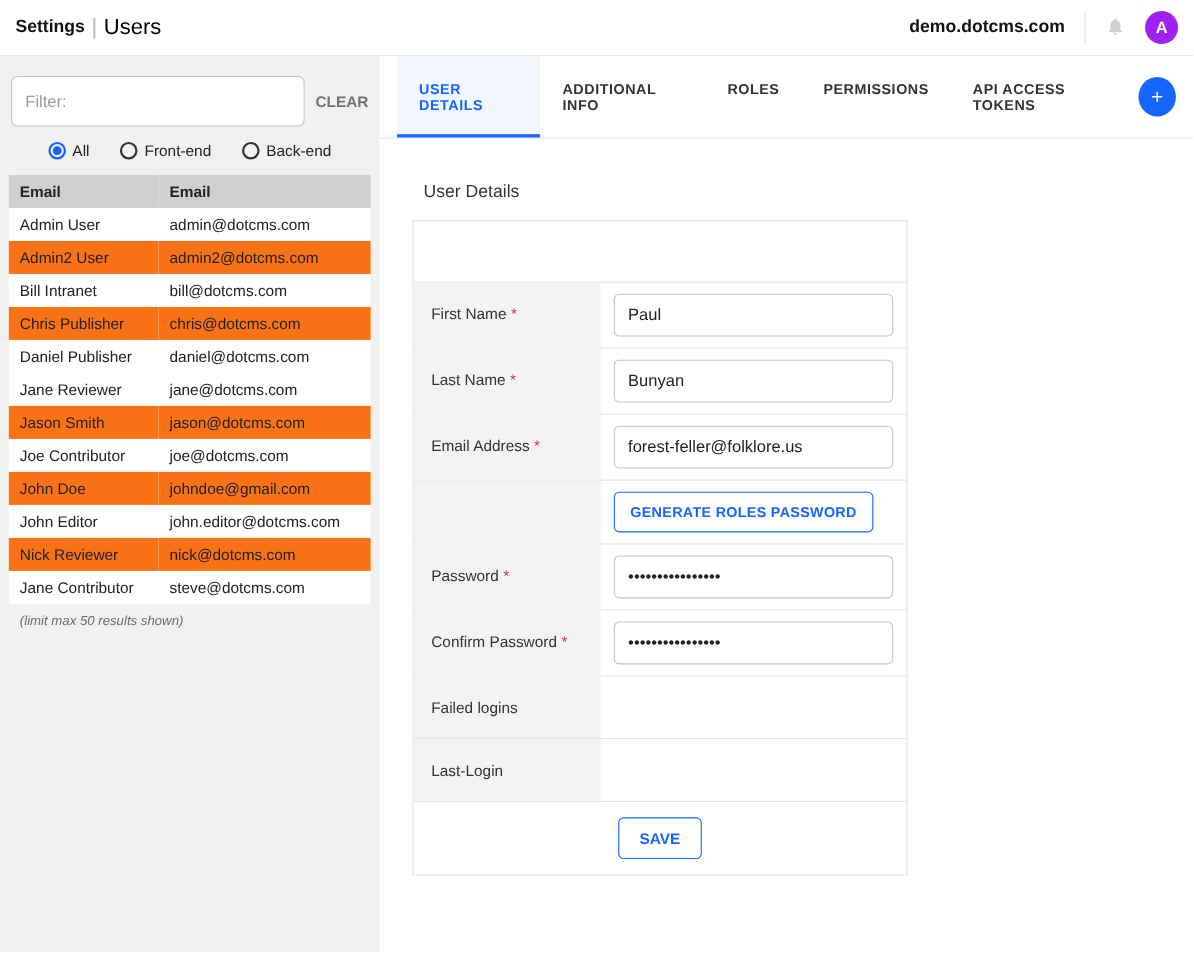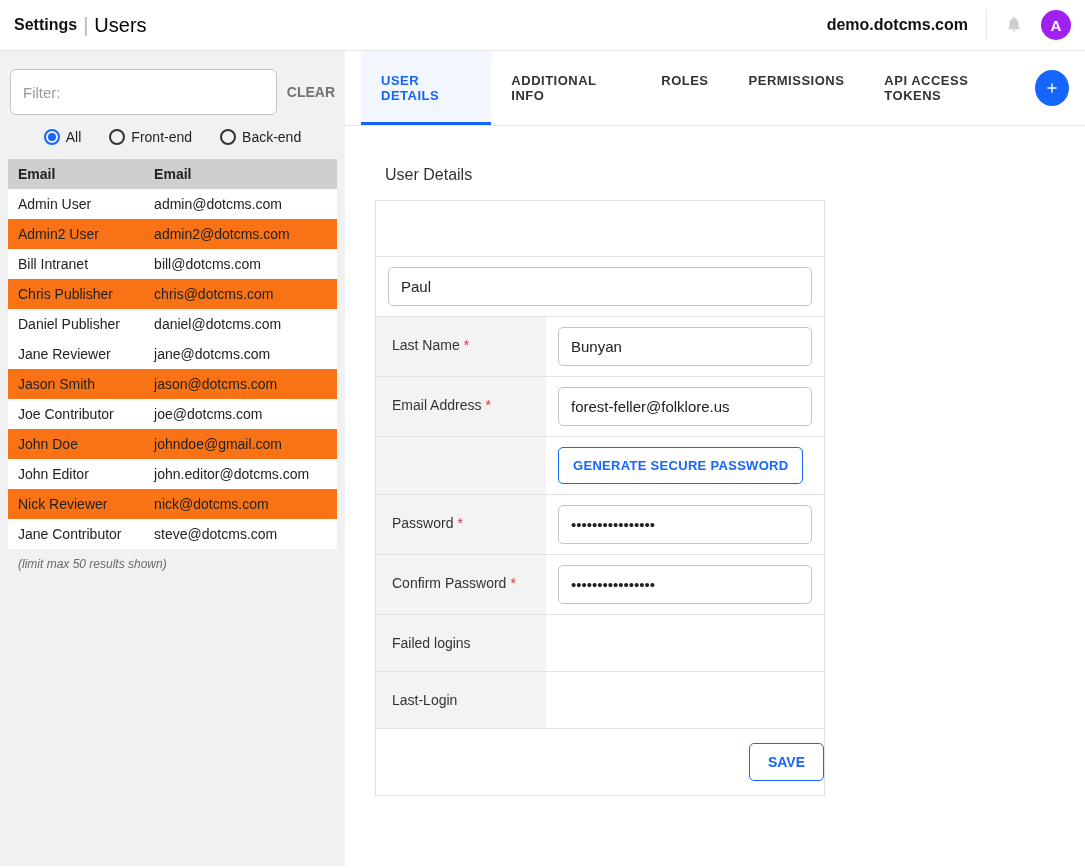--- a/index.html
+++ b/index.html
@@ -116,21 +116,21 @@
     width:100%;
     border:1px solid #c4c4c4; border-radius:5px;
     padding:10px 12px; font-size:15px; color:#222;
   }
   .gen-btn{
     border:1px solid #1565ff; color:#1565ff;
     background:#fff; border-radius:5px;
     padding:10px 14px; font-size:13px; font-weight:600; letter-spacing:.3px;
     cursor:pointer;
   }
-  .save-row{ display:flex; justify-content:flex-end; padding:14px 0;}
+  .save-row{ display:flex; justify-content:center; padding:14px 0;}
   .save-btn{
     border:1px solid #1565ff; color:#1565ff;
     background:#fff; border-radius:5px;
     padding:10px 18px; font-size:14px; font-weight:600;
     cursor:pointer;
   }
 </style>
 </head>
 <body>
 
@@ -252,20 +252,23 @@
           </svg>
       </button>
     </div>
 
     <div class="panel-title">User Details</div>
 
     <div class="form-card">
       <div class="spacer"></div>
 
       <div class="form-row">
+        <div class="form-label">
+          <span>First Name</span><span class="req">*</span>
+        </div>
         <div class="form-value">
           <input class="text-input" value="Paul" style="">
         </div>
       </div>
 
       <div class="form-row">
         <div class="form-label">
           <span>Last Name</span><span class="req">*</span>
         </div>
         <div class="form-value">
@@ -278,21 +281,21 @@
           <span>Email Address</span><span class="req">*</span>
         </div>
         <div class="form-value">
           <input class="text-input" value="forest-feller@folklore.us" style="">
         </div>
       </div>
 
       <div class="form-row">
         <div class="form-label"></div>
         <div class="form-value">
-          <button class="gen-btn">GENERATE SECURE PASSWORD</button>
+          <button class="gen-btn">GENERATE ROLES PASSWORD</button>
         </div>
       </div>
 
       <div class="form-row">
         <div class="form-label">
           <span>Password</span><span class="req">*</span>
         </div>
         <div class="form-value">
           <input class="pwd-input" type="text" value="••••••••••••••••" style="">
         </div>

